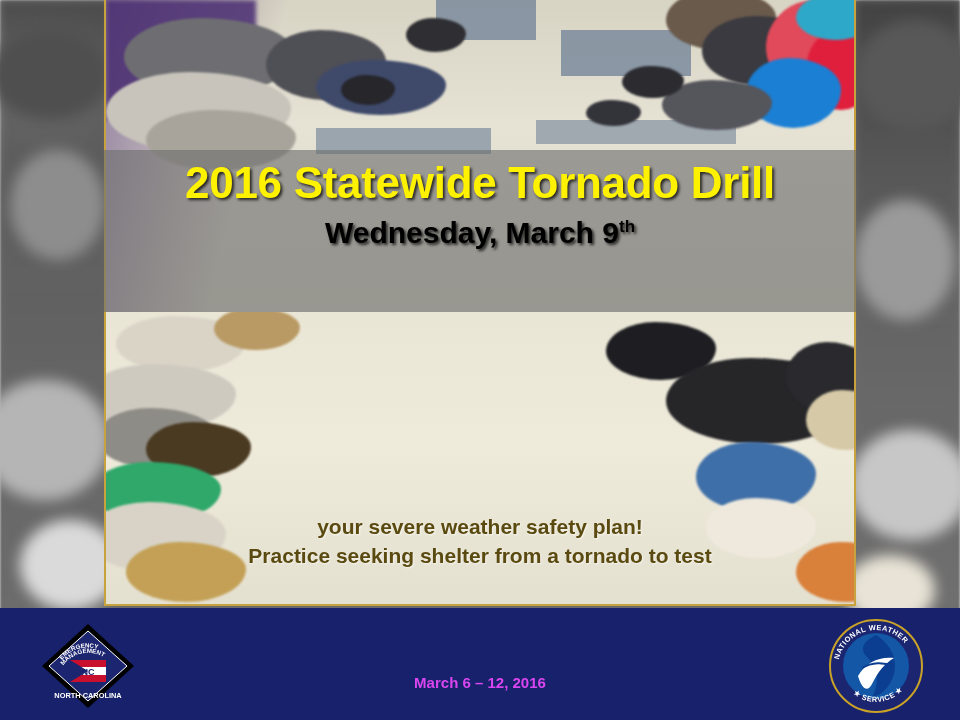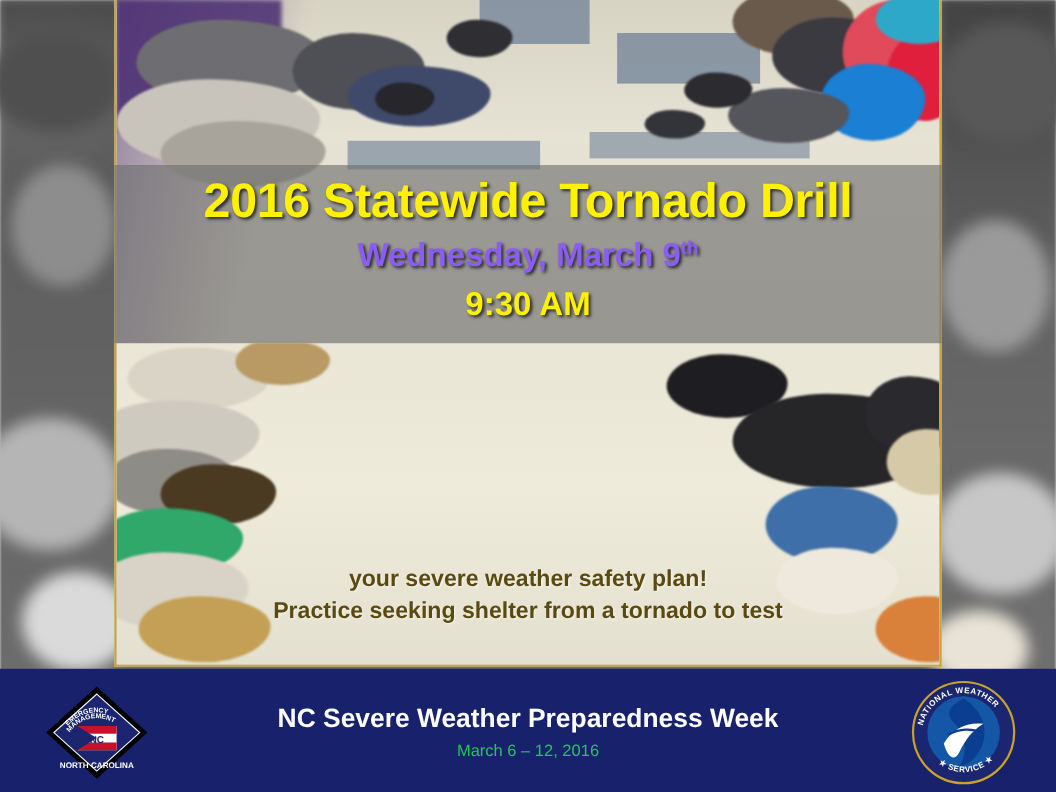--- a/index.html
+++ b/index.html
@@ -63,21 +63,21 @@
     background:rgba(110,110,110,.62);
   }
   .title-main{
     position:absolute;left:0;top:8px;width:100%;text-align:center;
     font-size:44px;font-weight:bold;color:#fff200;
     text-shadow:2px 2px 3px rgba(0,0,0,.75);
     letter-spacing:-.3px;
   }
   .title-sub{
     position:absolute;left:0;top:66px;width:100%;text-align:center;
-    font-size:30px;font-weight:bold;color:#8b5cf6;
+    font-size:30px;font-weight:bold;color:#000000;
     text-shadow:2px 2px 3px rgba(0,0,0,.75);
   }
   .title-sub sup{font-size:17px;vertical-align:super;}
   .title-time{
     position:absolute;left:0;top:110px;width:100%;text-align:center;
     font-size:30px;font-weight:bold;color:#fff200;
     text-shadow:2px 2px 3px rgba(0,0,0,.75);
   }
 
   
@@ -96,21 +96,21 @@
   .banner{
     position:absolute;left:0;bottom:0;width:960px;height:112px;
     background:#18216b;
   }
   .banner-title{
     position:absolute;left:0;top:32px;width:100%;text-align:center;
     color:#ffffff;font-size:24px;font-weight:bold;
   }
   .banner-sub{
     position:absolute;left:0;top:66px;width:100%;text-align:center;
-    color:#22c55e;font-size:15px;font-weight:normal;
+    color:#d946ef;font-size:15px;font-weight:bold;
   }
 
   
   .seal{position:absolute;left:40px;top:14px;width:96px;height:88px;}
   .seal-txt{font-size:6.2px;font-weight:bold;fill:#ffffff;}
   .seal-txt-dark{font-size:7.4px;font-weight:bold;fill:#ffffff;}
 
   
   .nws{position:absolute;right:36px;top:10px;width:96px;height:96px;}
   .nws-ring-txt{font-size:7.4px;font-weight:bold;fill:#ffffff;letter-spacing:.5px;}
@@ -182,21 +182,20 @@
       <div class="shape" style="left:600px;top:186px;width:110px;height:60px;background:#efe9dd;filter:blur(1px);"></div>
       <div class="shape" style="left:690px;top:230px;width:100px;height:60px;background:#d9803a;filter:blur(1px);"></div>
     </div>
   </div>
 
   <div class="title-band">
     <div class="title-main">2016 Statewide Tornado Drill</div>
     <div class="title-sub">
       <span>Wednesday, March 9</span><sup>th</sup>
     </div>
-    <div class="title-time">9:30 AM</div>
   </div>
 
   <div class="msg-2">
     <div>your severe weather safety plan!</div>
     <div>Practice seeking shelter from a tornado to test</div>
   </div>
 
   <div class="banner">
 
     <svg class="seal" viewBox="0 0 96 88">
@@ -227,17 +226,16 @@
       <path id="nwsTop" d="M10,50 A38,38 0 0,1 86,50" fill="none"></path>
       <text class="nws-ring-txt">
         <textPath href="#nwsTop" startOffset="7%">NATIONAL WEATHER</textPath>
       </text>
       <path id="nwsBot" d="M12,48 A36,36 0 0,0 84,48" fill="none"></path>
       <text class="nws-ring-txt">
         <textPath href="#nwsBot" startOffset="28%">★ SERVICE ★</textPath>
       </text>
     </svg>
 
-    <div class="banner-title">NC Severe Weather Preparedness Week</div>
     <div class="banner-sub">March 6 – 12, 2016</div>
   </div>
 
 </div>
 
 </body></html>

